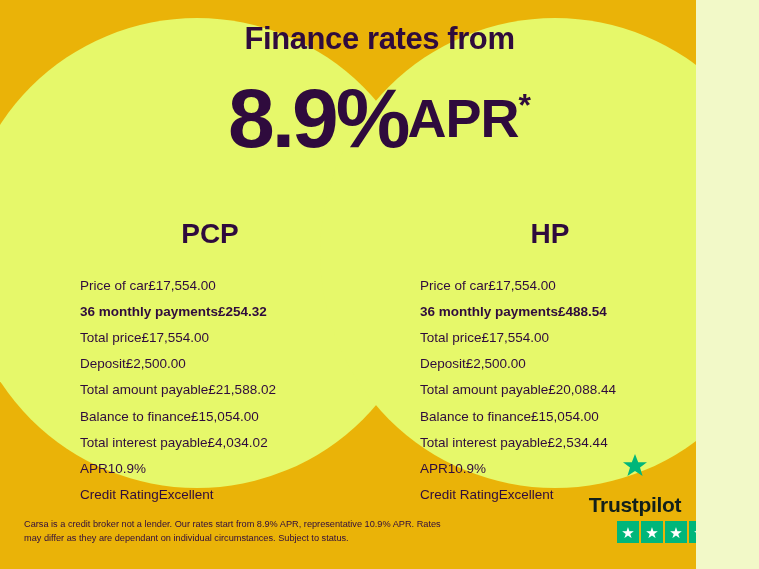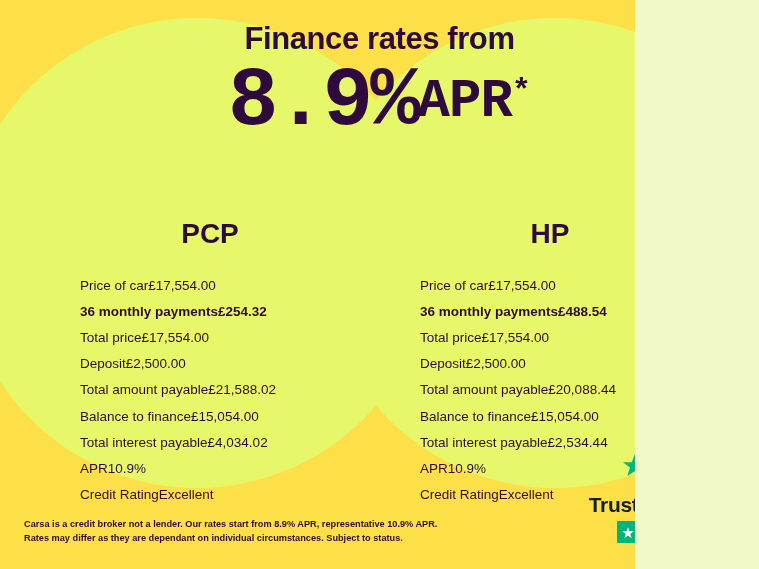--- a/index.html
+++ b/index.html
@@ -8,24 +8,24 @@
   }
   body {
     width: 759px;
     height: 569px;
     font-family: "Liberation Sans", sans-serif;
     background: #f2f9c8;
     overflow: hidden;
   }
   .stage {
     position: relative;
-    width: 635px;
+    width: 696px;
     height: 569px;
     overflow: hidden;
-    background: #fde047;
+    background: #eab308;
   }
   
   .blob {
     position: absolute;
     border-radius: 50%;
     background: #e6f86a;
   }
   .blob-left {
     left: -38px;
     top: 18px;
@@ -50,27 +50,26 @@
     left: 0;
     width: 759px;
     text-align: center;
     font-size: 31px;
     font-weight: bold;
     color: #2f0b3d;
     letter-spacing: -0.4px;
   }
   .rate-line {
     position: absolute;
-    top: 60px;
+    top: 76px;
     left: 0;
     width: 759px;
     text-align: center;
     color: #2f0b3d;
     white-space: nowrap;
-    font-family: Liberation Mono, monospace;
   }
   .rate-big {
     font-size: 84px;
     font-weight: bold;
     letter-spacing: -3px;
     line-height: 1;
     vertical-align: middle;
   }
   .rate-apr {
     font-size: 54px;
@@ -118,21 +117,21 @@
   .row.bold .label, .row.bold .value { font-weight: bold; }
 
   .disclaimer {
     position: absolute;
     left: 24px;
     bottom: 24px;
     width: 430px;
     font-size: 9.2px;
     line-height: 1.55;
     color: #2f0b3d;
-    font-weight: bold;
+    font-weight: normal;
   }
 
   .trustpilot {
     position: absolute;
     right: 24px;
     bottom: 26px;
     width: 200px;
     text-align: right;
   }
   .tp-top {

